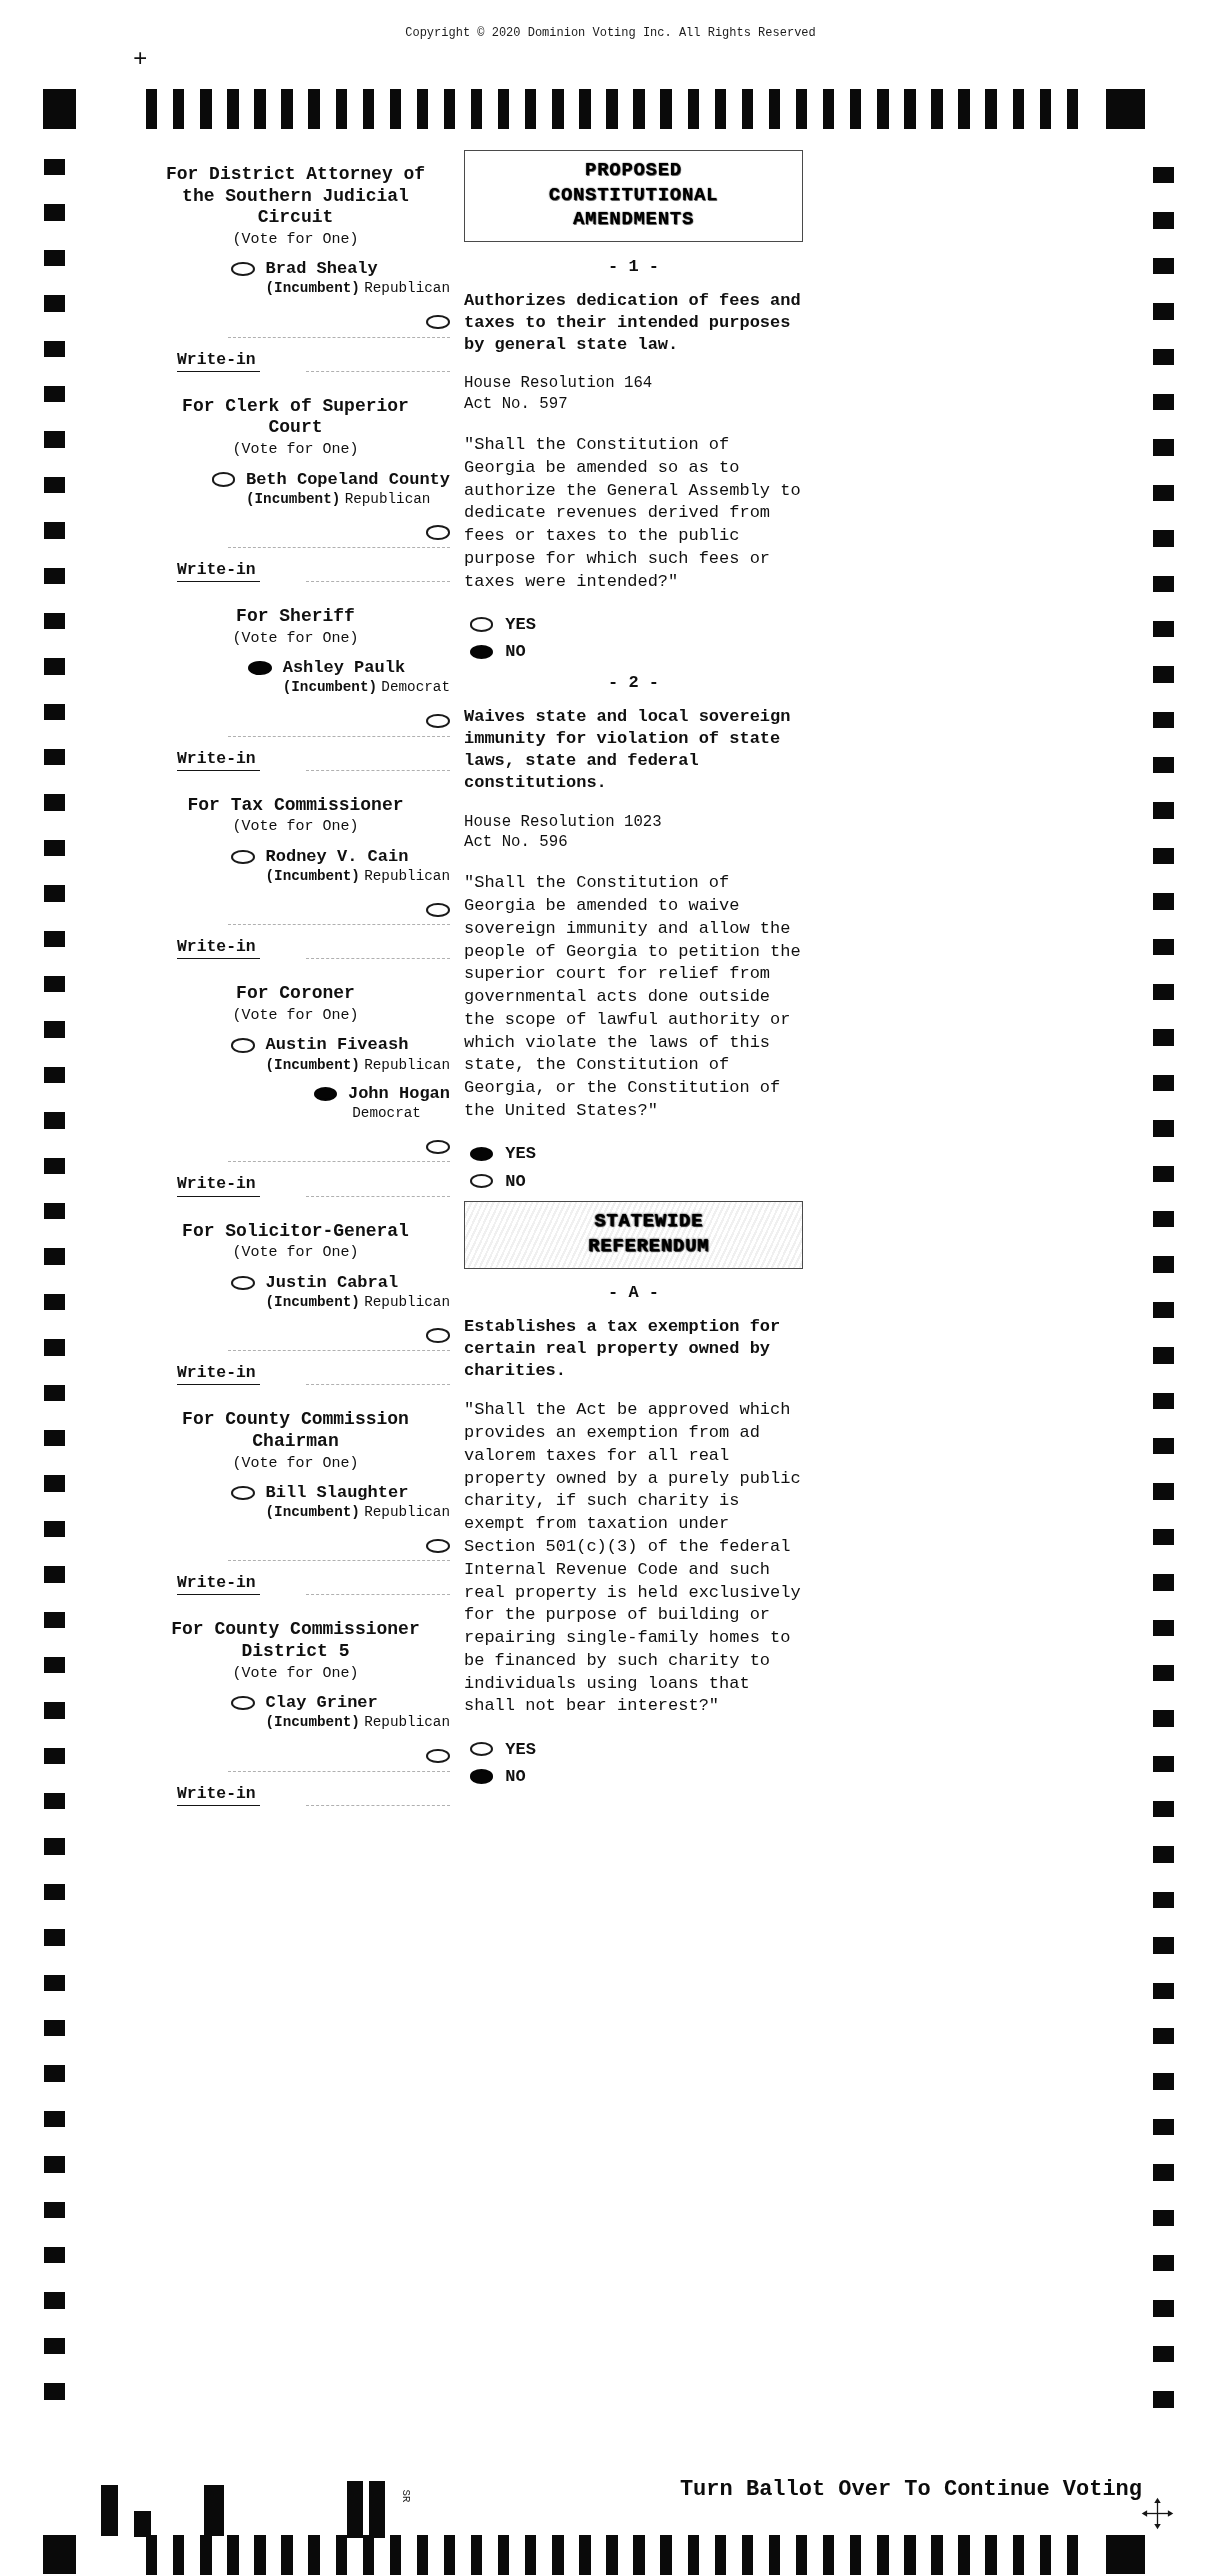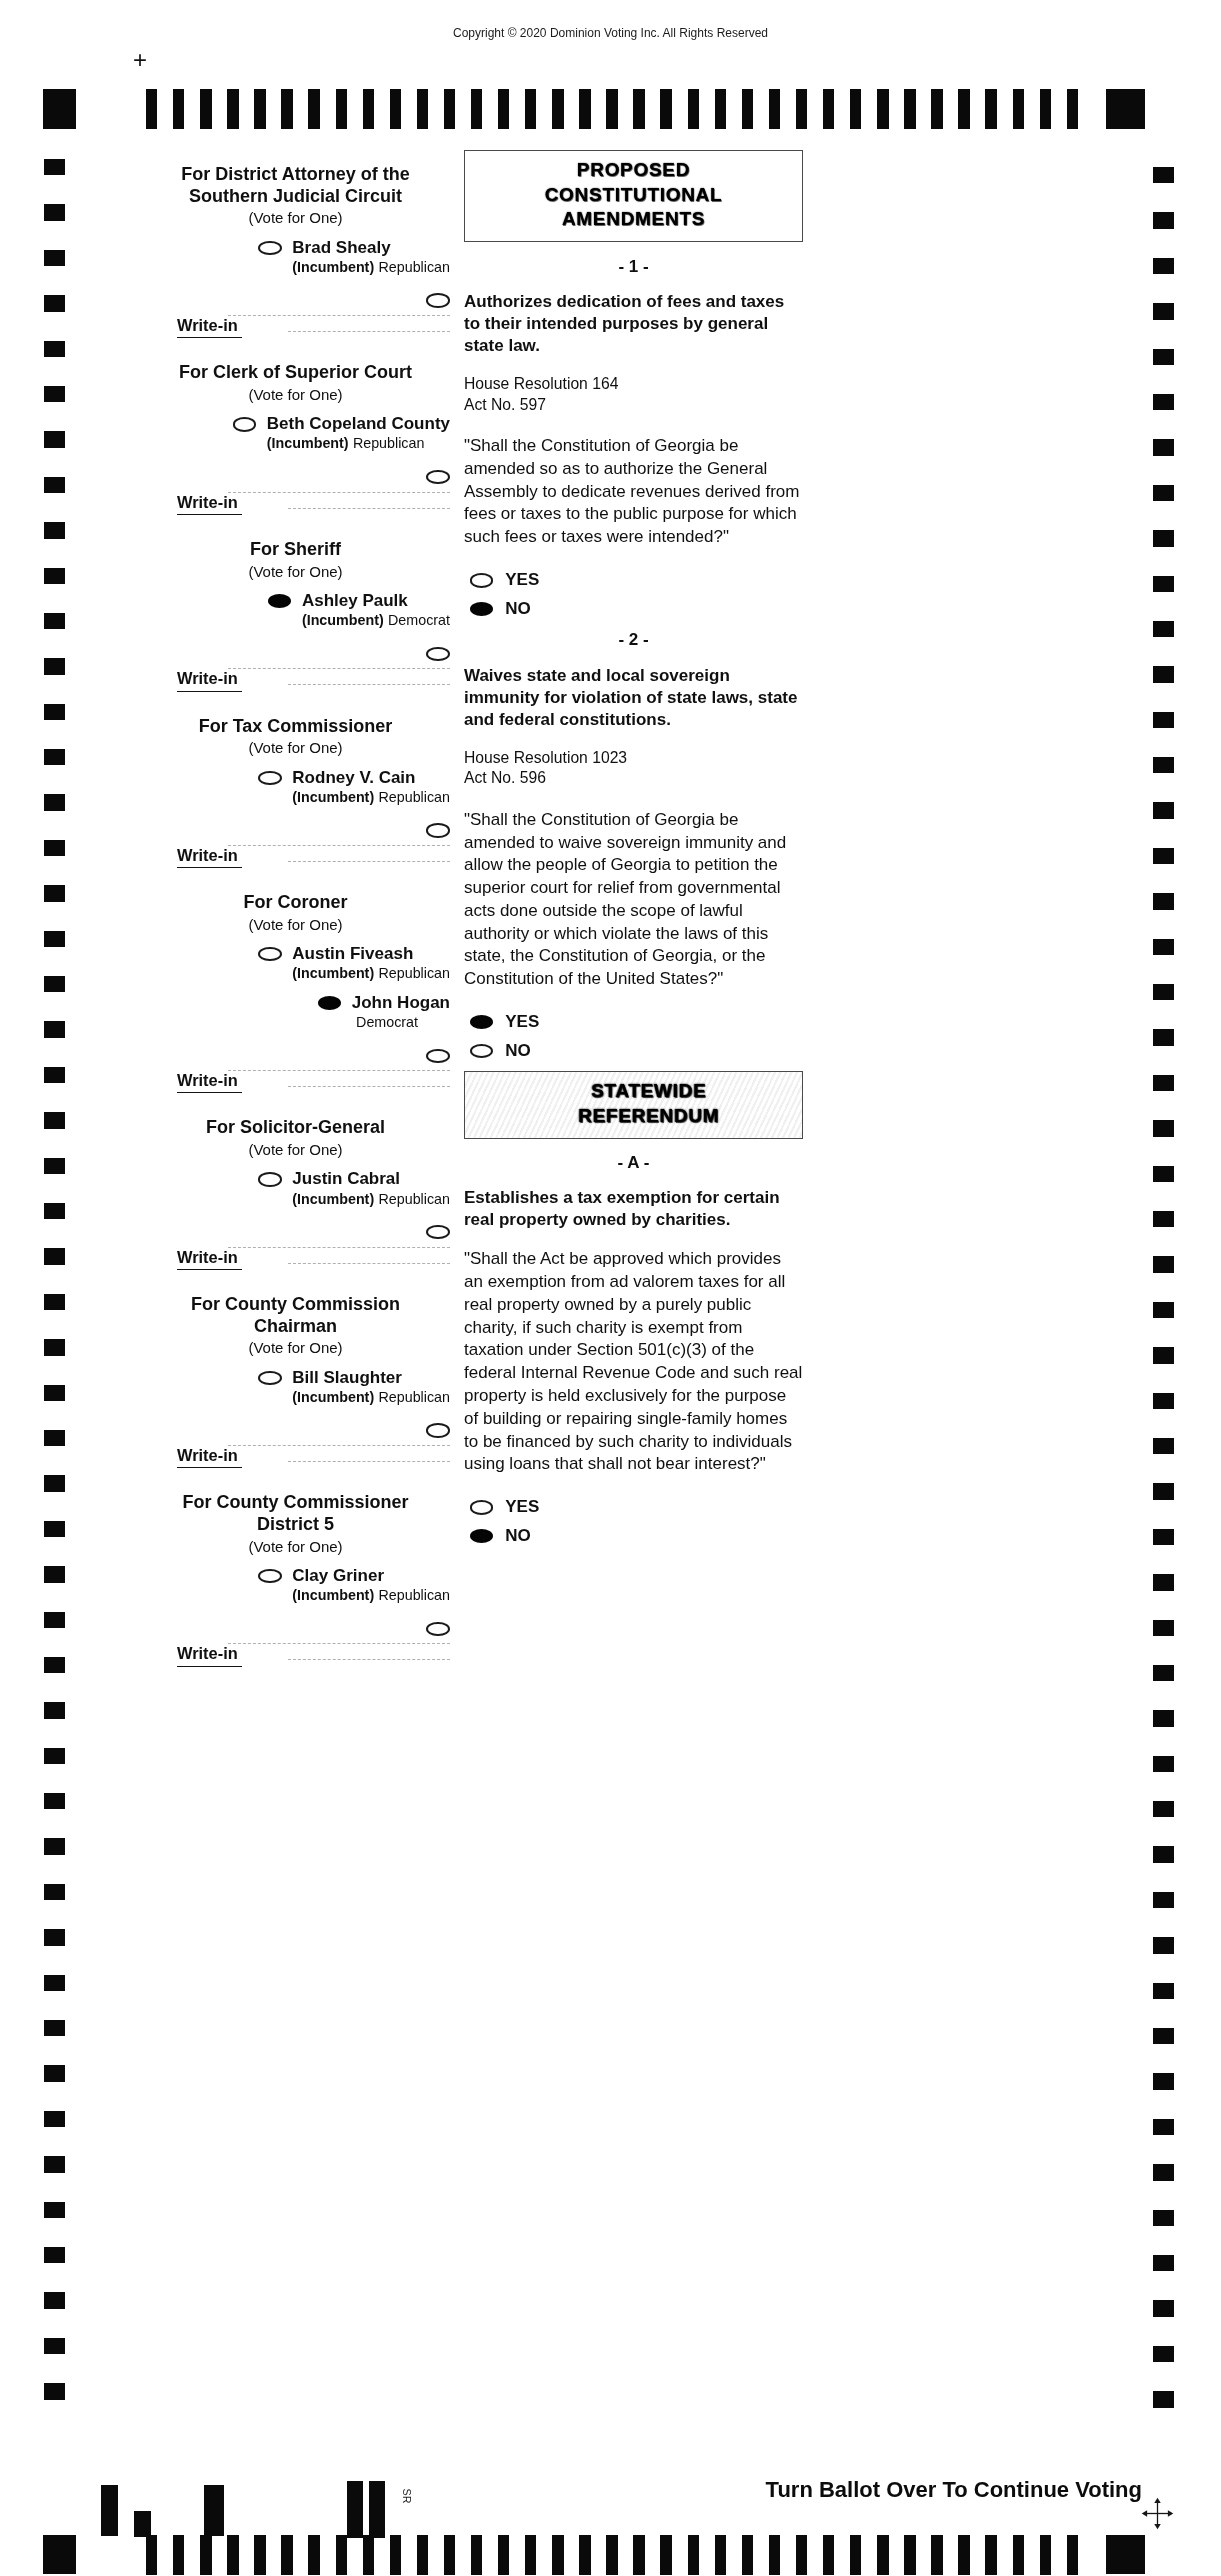--- a/index.html
+++ b/index.html
@@ -1,19 +1,19 @@
 <!DOCTYPE html>
 <html style="font-size:11.4px"><head>
 <meta charset="utf-8">
 <style>
   * { box-sizing: border-box; }
   html, body { margin: 0; padding: 0; background: #ffffff; }
   #page {
     position: relative; width: 1221px; height: 2576px; background: #fff;
-    font-family: Liberation Sans, sans-serif; color: #101010; overflow: hidden;
+    font-family: Liberation Mono, monospace; color: #101010; overflow: hidden;
   }
 
   .copyright { position: absolute; top: 26px; left: 0; width: 100%; text-align: center; font-size: 12px; color: #1c1c1c; }
   .plus-top { position: absolute; left: 133px; top: 46px; font-size: 24px; font-weight: 400; color: #111; }
 
   
   .cap { position: absolute; background: #0a0a0a; }
   .hbars { position: absolute; display: flex; gap: 15.7px; }
   .hbars > div { width: 11.4px; height: 40px; background: #0a0a0a; }
   .vsquares { position: absolute; display: flex; flex-direction: column; gap: 29px; }
@@ -33,21 +33,21 @@
     border-radius: 50%; background: #fff; margin-top: 2.9px;
   }
   .oval.filled { background: #050505; border-color: #050505; }
   .opt-text { margin-left: 10.7px; }
   .cand-name { display: block; font-weight: bold; font-size: 17px; line-height: 1.12; }
   .cand-detail { display: block; font-size: 14.3px; margin-top: 2.1px; }
   .cand-detail b { margin-right: 4.3px; }
 
   .writein { margin: 1.4px 0 5.7px 36px; }
   .wi-top { border-bottom: 1.4px dashed #b0b0b0; margin-left: 51px; height: 7.1px; }
-  .wi-row { display: flex; align-items: flex-start; margin-top: 0; gap: 39px; }
+  .wi-row { display: flex; align-items: flex-end; margin-top: 12px; gap: 39px; }
   .wi-label { font-weight: bold; font-size: 16.4px; border-bottom: 1.4px solid #151515; padding: 0 4.3px 2.1px 0; }
   .wi-ext { flex: 1; border-bottom: 1.4px dashed #b0b0b0; height: 15.7px; margin-left: 7.1px; }
 
   .section-box { border: 1.4px solid #4a4a4a; text-align: center; padding: 7.1px 4.3px 9.3px; margin-bottom: 14.3px; }
   .sb-line {
     font-weight: 800; font-size: 19px; letter-spacing: 0.7px; line-height: 1.3; color: #000;
     text-shadow: 0 0 1.4px rgba(0,0,0,.85), 0.7px 0.7px 0 rgba(0,0,0,.55);
   }
   .section-box.smudged { background: repeating-linear-gradient(115deg, rgba(0,0,0,.06) 0 2.1px, rgba(0,0,0,0) 2.1px 5px); padding-left: 35px; }
   .section-box.smudged .sb-line { text-shadow: 0 0 2.1px rgba(0,0,0,.95), 0.7px 0.7px 0.7px rgba(0,0,0,.7), -0.7px 0 0.7px rgba(0,0,0,.45); }

